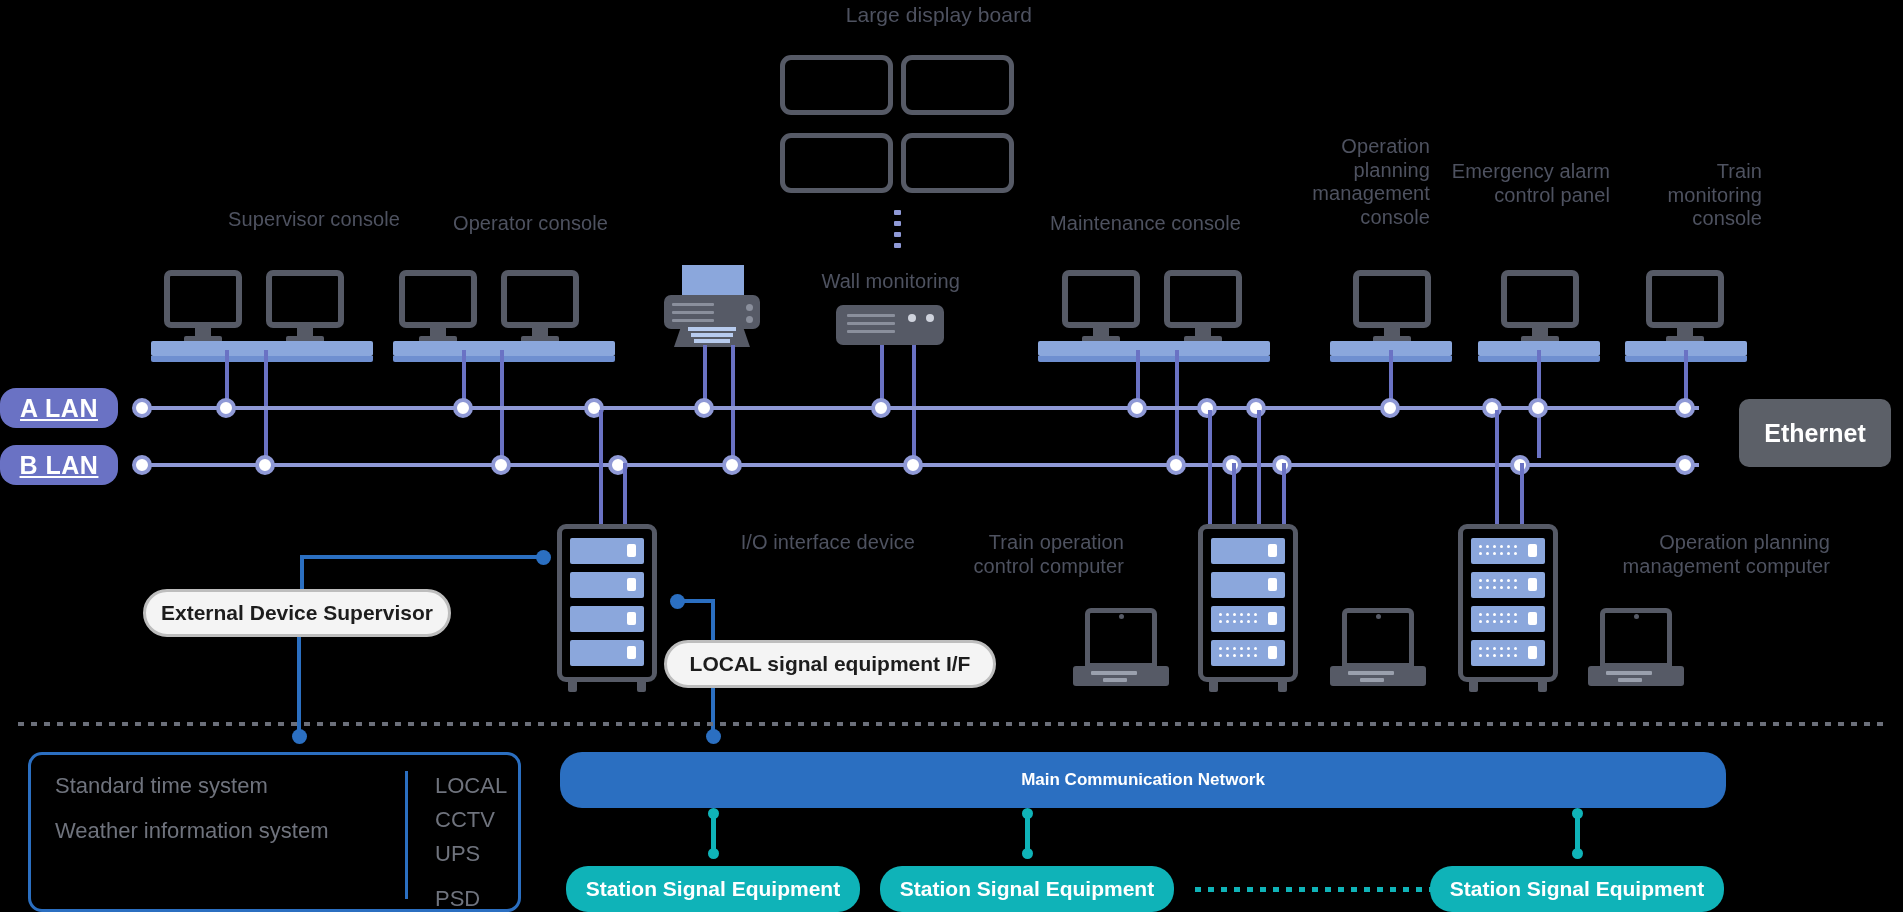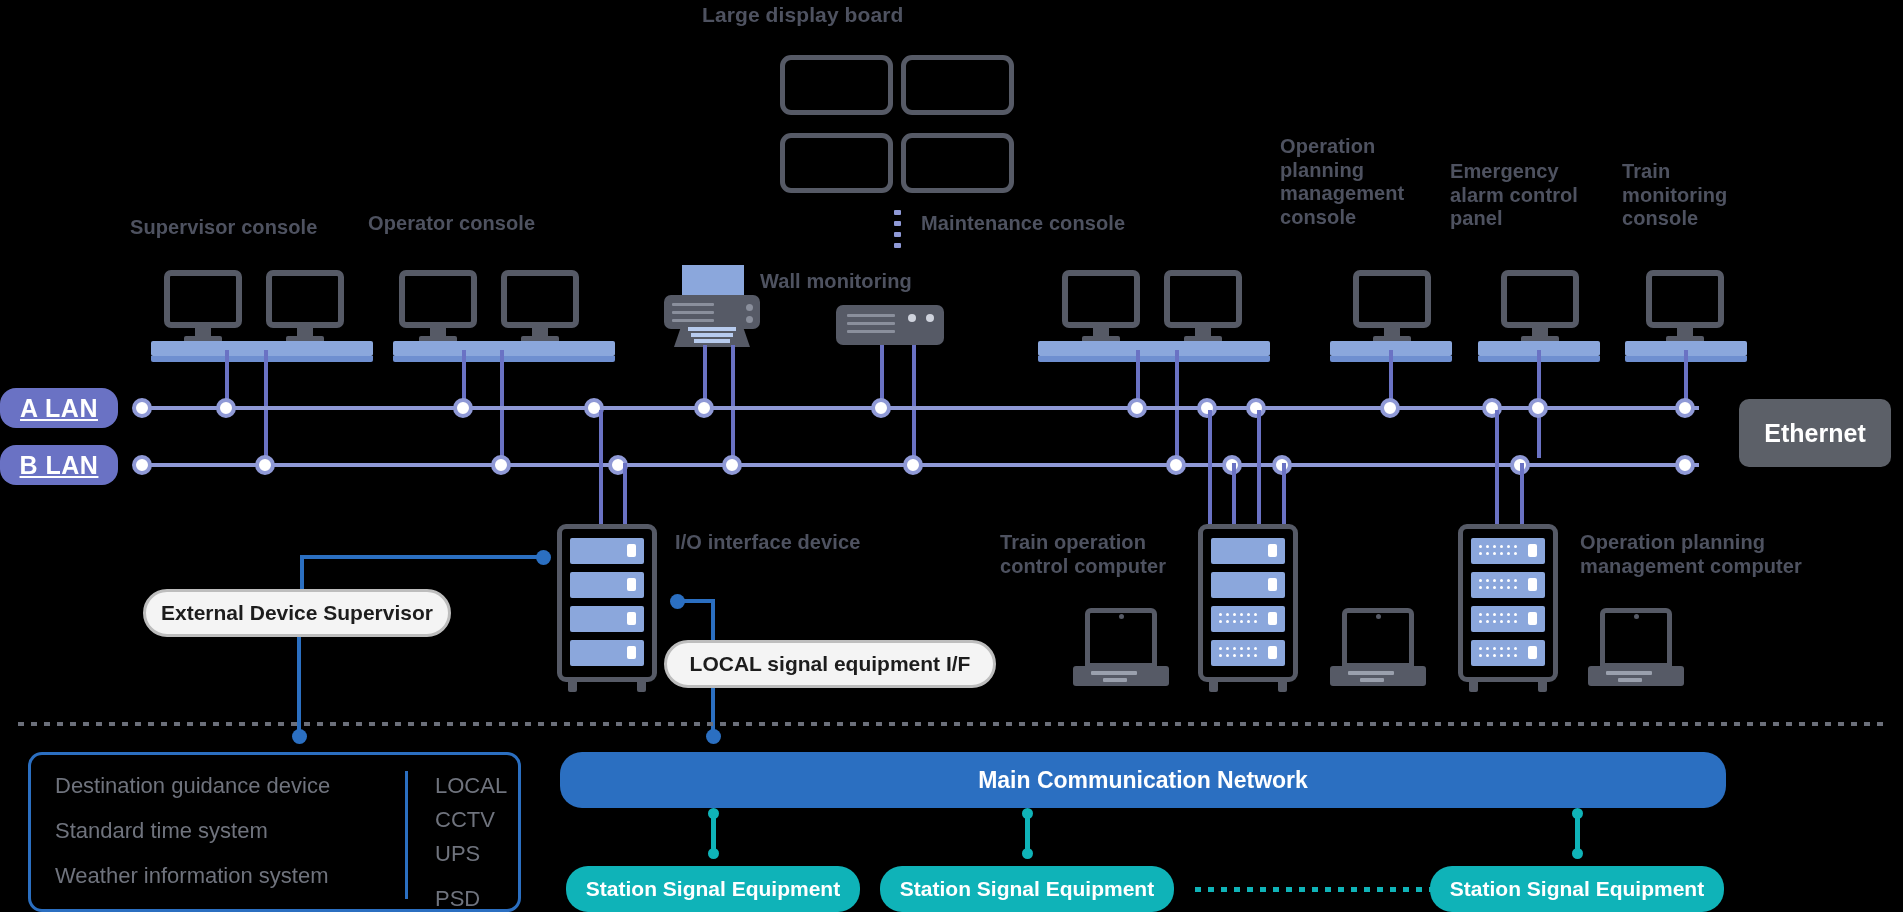--- a/index.html
+++ b/index.html
@@ -1,19 +1,19 @@
 <!DOCTYPE html>
 <html><head>
 <meta charset="utf-8">
 <style>
   html,body{margin:0;padding:0;background:#000;}
   body{width:1903px;height:912px;overflow:hidden;font-family:"Liberation Sans",sans-serif;}
   #stage{position:relative;width:1903px;height:912px;background:#000;}
 
-  .lbl{position:absolute;color:#4e5260;font-weight:bold;text-align:left;line-height:1.18;letter-spacing:.1px;}
+  .lbl{position:absolute;color:#4e5260;font-weight:normal;text-align:right;line-height:1.18;letter-spacing:.1px;}
   .lbl.sz20{font-size:20px;}
   .lbl.sz21{font-size:21px;}
 
   
   .board-cell{position:absolute;border:5px solid #565a66;border-radius:11px;box-sizing:border-box;}
   .board-dots{position:absolute;width:7px;}
   .board-dots i{display:block;width:7px;height:5px;background:#8f99d6;margin-bottom:6px;border-radius:1px;}
 
   
   .monitor{position:absolute;width:78px;height:76px;}
@@ -70,21 +70,21 @@
   
   .divider{position:absolute;height:4px;background-image:repeating-linear-gradient(to right,#6b6f7a 0 6px,transparent 6px 13px);}
 
   
   .extbox{position:absolute;border:3px solid #2b6fc1;border-radius:14px;box-sizing:border-box;}
   .extbox .col-a{position:absolute;left:24px;top:18px;}
   .extbox .col-b{position:absolute;left:404px;top:18px;}
   .extbox .row{color:#6f737d;font-size:22px;margin-bottom:19px;white-space:nowrap;}
   .extbox .vsep{position:absolute;width:3px;background:#2b6fc1;}
 
-  .mcn{position:absolute;background:#2b6fc1;border-radius:22px;display:flex;align-items:center;justify-content:center;color:#fff;font-weight:bold;font-size:23px;}
+  .mcn{position:absolute;background:#2b6fc1;border-radius:22px;display:flex;align-items:center;justify-content:center;color:#fff;font-weight:bold;font-size:17px;}
   .sse{position:absolute;background:#0fb3b8;border-radius:22px;display:flex;align-items:center;justify-content:center;color:#fff;font-weight:bold;font-size:21px;}
   .tealwire{position:absolute;width:5px;background:#0fb3b8;}
   .tealcap{position:absolute;width:11px;height:11px;border-radius:50%;background:#0fb3b8;}
   .tealdots{position:absolute;height:5px;background-image:repeating-linear-gradient(to right,#0fb3b8 0 6px,transparent 6px 13px);}
 </style>
 </head>
 <body>
 
 <div id="stage">
 
@@ -93,21 +93,21 @@
   <div class="board-cell" style="left:901px;top:55px;width:113px;height:60px;"></div>
   <div class="board-cell" style="left:780px;top:133px;width:113px;height:60px;"></div>
   <div class="board-cell" style="left:901px;top:133px;width:113px;height:60px;"></div>
   <div class="board-dots" style="left:894px;top:210px;">
     <i></i>
       <i></i>
       <i></i>
       <i></i>
   </div>
 
-  <div class="lbl sz20" style="left:130px;top:216px;width:270px;">Supervisor console</div>
+  <div class="lbl sz20" style="left:130px;top:208px;width:270px;">Supervisor console</div>
   <div class="lbl sz20" style="left:368px;top:212px;width:240px;">Operator console</div>
   <div class="lbl sz20" style="left:760px;top:270px;width:200px;">Wall monitoring</div>
   <div class="lbl sz20" style="left:921px;top:212px;width:320px;">Maintenance console</div>
   <div class="lbl sz20" style="left:1280px;top:135px;width:150px;">Operation planning management console</div>
   <div class="lbl sz20" style="left:1450px;top:160px;width:160px;">Emergency alarm control panel</div>
   <div class="lbl sz20" style="left:1622px;top:160px;width:140px;">Train monitoring console</div>
 
   <div class="monitor" style="left:164px;top:270px;">
     <div class="mon-screen"></div>
     <div class="mon-neck"></div>
@@ -242,21 +242,21 @@
   <div class="drop" style="left:599px;top:410px;height:115px;"></div>
   <div class="drop" style="left:623px;top:463px;height:62px;"></div>
   <div class="drop" style="left:1208px;top:410px;height:115px;"></div>
   <div class="drop" style="left:1232px;top:463px;height:62px;"></div>
   <div class="drop" style="left:1257px;top:410px;height:115px;"></div>
   <div class="drop" style="left:1282px;top:463px;height:62px;"></div>
   <div class="drop" style="left:1495px;top:410px;height:115px;"></div>
   <div class="drop" style="left:1520px;top:463px;height:62px;"></div>
 
   <div class="lbl sz20" style="left:675px;top:531px;width:240px;">I/O interface device</div>
-  <div class="lbl sz20" style="left:1000px;top:531px;width:180px;">Train operation control computer</div>
+  <div class="lbl sz20" style="left:944px;top:531px;width:180px;">Train operation control computer</div>
   <div class="lbl sz20" style="left:1580px;top:531px;width:250px;">Operation planning management computer</div>
 
   <div class="rack" style="left:557px;top:524px;width:100px;height:158px;">
     <div class="rack-u" style="left:8px;top:9px;width:74px;height:26px;">
       <div class="rack-led" style="top:6px;"></div>
     </div>
     <div class="rack-u" style="left:8px;top:43px;width:74px;height:26px;">
       <div class="rack-led" style="top:6px;"></div>
     </div>
     <div class="rack-u" style="left:8px;top:77px;width:74px;height:26px;">
@@ -420,21 +420,20 @@
   <div class="bluewire" style="left:677px;top:599px;width:38px;height:4px;"></div>
   <div class="bluewire" style="left:711px;top:599px;width:4px;height:42px;"></div>
   <div class="callout" style="left:664px;top:640px;width:332px;height:48px;">LOCAL signal equipment I/F</div>
   <div class="bluewire" style="left:711px;top:688px;width:4px;height:48px;"></div>
   <div class="bluedot" style="left:706px;top:729px;"></div>
 
   <div class="divider" style="left:18px;top:722px;width:1867px;"></div>
 
   <div class="extbox" style="left:28px;top:752px;width:493px;height:160px;">
     <div class="col-a">
-      <div class="row">Destination guidance device</div>
       <div class="row">Standard time system</div>
       <div class="row">Weather information system</div>
     </div>
     <div class="vsep" style="left:374px;top:16px;height:128px;"></div>
     <div class="col-b">
       <div class="row" style="margin-bottom:8px;">LOCAL</div>
       <div class="row" style="margin-bottom:8px;">CCTV</div>
       <div class="row" style="">UPS</div>
       <div class="row" style="margin-bottom:0;">PSD</div>
     </div>

